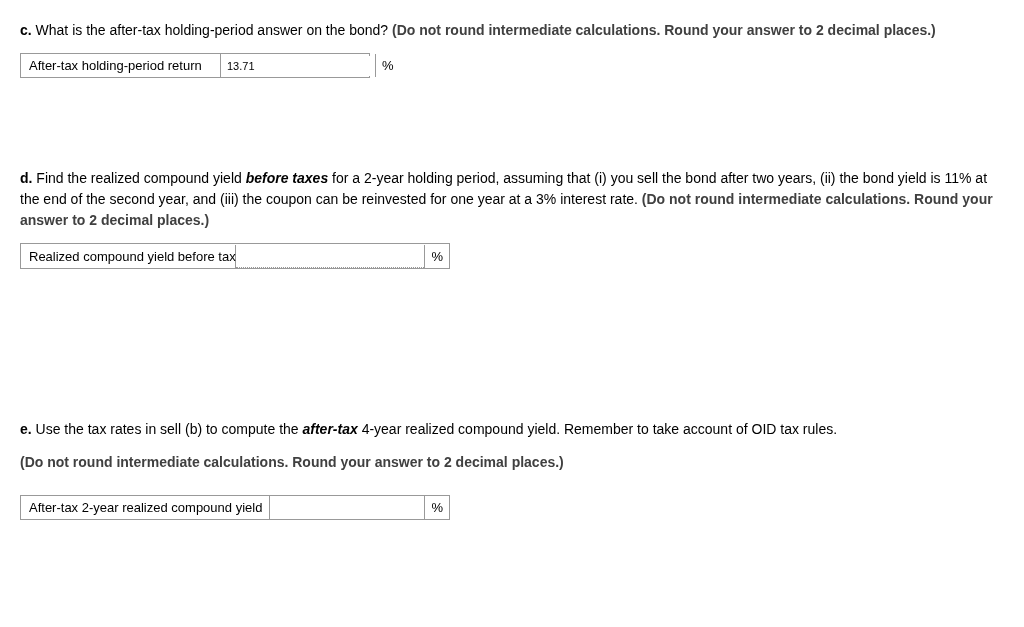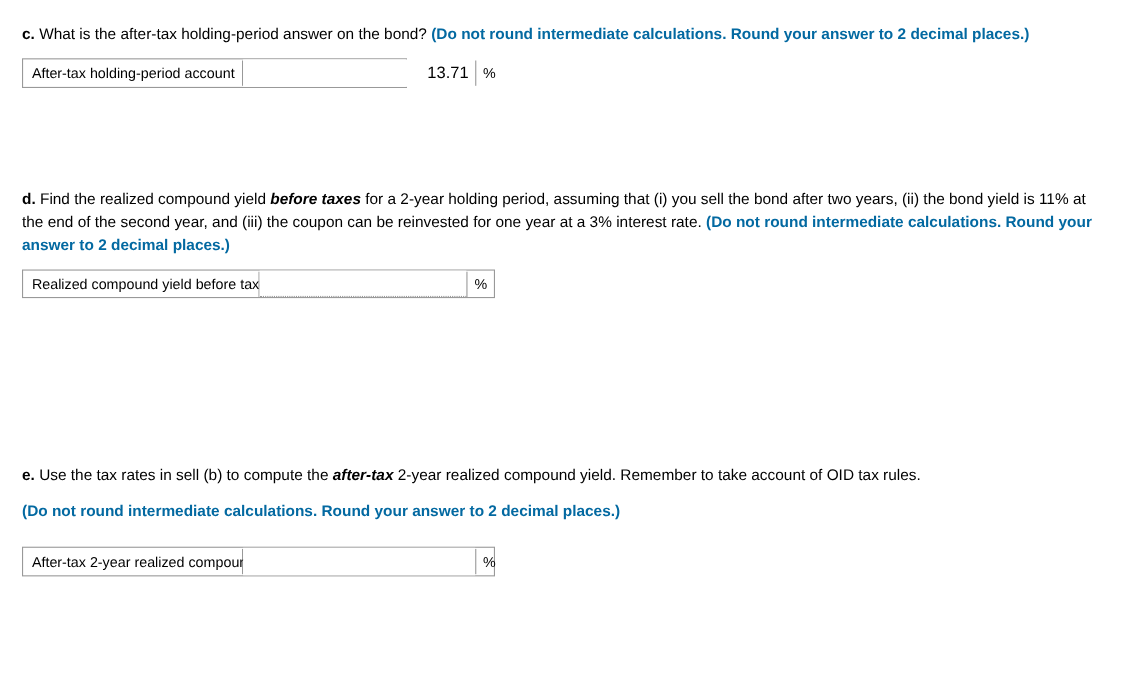--- a/index.html
+++ b/index.html
@@ -17,21 +17,21 @@
       min-height: 627px;
     }
     .section {
       margin-bottom: 30px;
     }
     .question-text {
       margin-bottom: 12px;
       line-height: 1.5;
     }
     .highlight-red {
-      color: #0369a1;
+      color: #404040;
       font-weight: bold;
     }
     .italic {
       font-style: italic;
       font-weight: bold;
     }
     .bold {
       font-weight: bold;
     }
     .input-row {
@@ -44,23 +44,22 @@
       padding: 4px 8px;
       font-size: 13px;
       white-space: nowrap;
       border-right: 1px solid #999;
       min-width: 200px;
     }
     .input-field {
       border: none;
       outline: none;
       padding: 4px 6px;
-      font-size: 15px;
+      font-size: 11px;
       flex: 1;
-      text-align: right;
     }
     .input-unit {
       padding: 4px 6px;
       font-size: 13px;
       border-left: 1px solid #999;
     }
     .input-row-wide {
       width: 430px;
     }
     .input-field-dotted {
@@ -79,21 +78,21 @@
 </head>
 <body>
 
 <div class="section">
   <p class="question-text">
     <span class="bold">c.</span>
     <span> What is the after-tax holding-period answer on the bond? </span>
     <span class="highlight-red">(Do not round intermediate calculations. Round your answer to 2 decimal places.)</span>
   </p>
   <div class="input-row">
-    <span class="input-label">After-tax holding-period account</span>
+    <span class="input-label">After-tax holding-period return</span>
     <input class="input-field" type="text" value="13.71" style="">
     <span class="input-unit">%</span>
   </div>
 </div>
 
 <div class="spacer"></div>
 
 <div class="section">
   <p class="question-text">
     <span class="bold">d.</span>
@@ -110,21 +109,21 @@
 </div>
 
 <div class="spacer"></div>
 <div class="spacer"></div>
 
 <div class="section">
   <p class="question-text">
     <span class="bold">e.</span>
     <span> Use the tax rates in sell (b) to compute the </span>
     <span class="italic">after-tax</span>
-    <span> 2-year realized compound yield. Remember to take account of OID tax rules.</span>
+    <span> 4-year realized compound yield. Remember to take account of OID tax rules.</span>
   </p>
   <p class="question-text highlight-red">(Do not round intermediate calculations. Round your answer to 2 decimal places.)</p>
   <div style="height: 10px;"></div>
   <div class="input-row input-row-wide">
     <span class="input-label">After-tax 2-year realized compound yield</span>
     <input class="input-field" type="text" value="" style="">
     <span class="input-unit">%</span>
   </div>
 </div>
 

